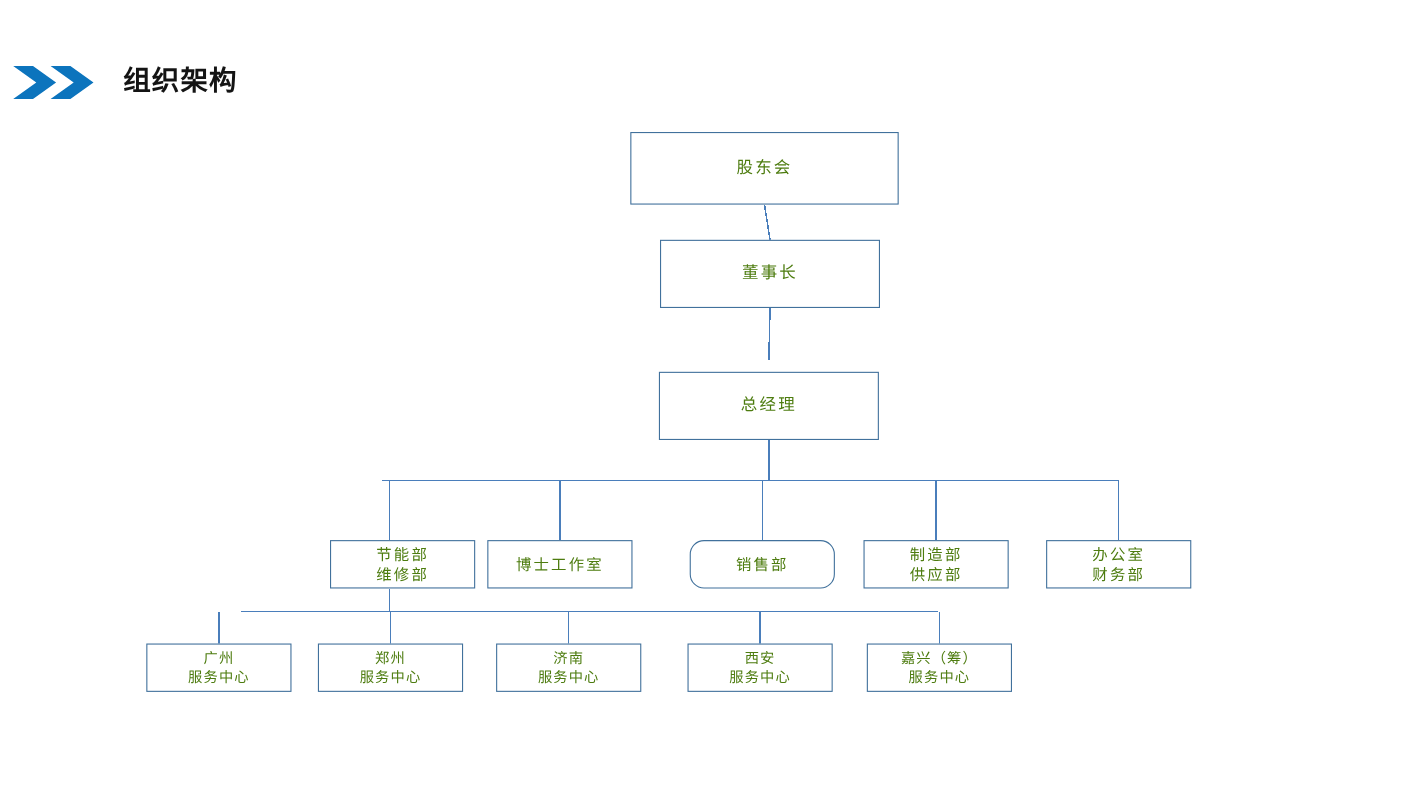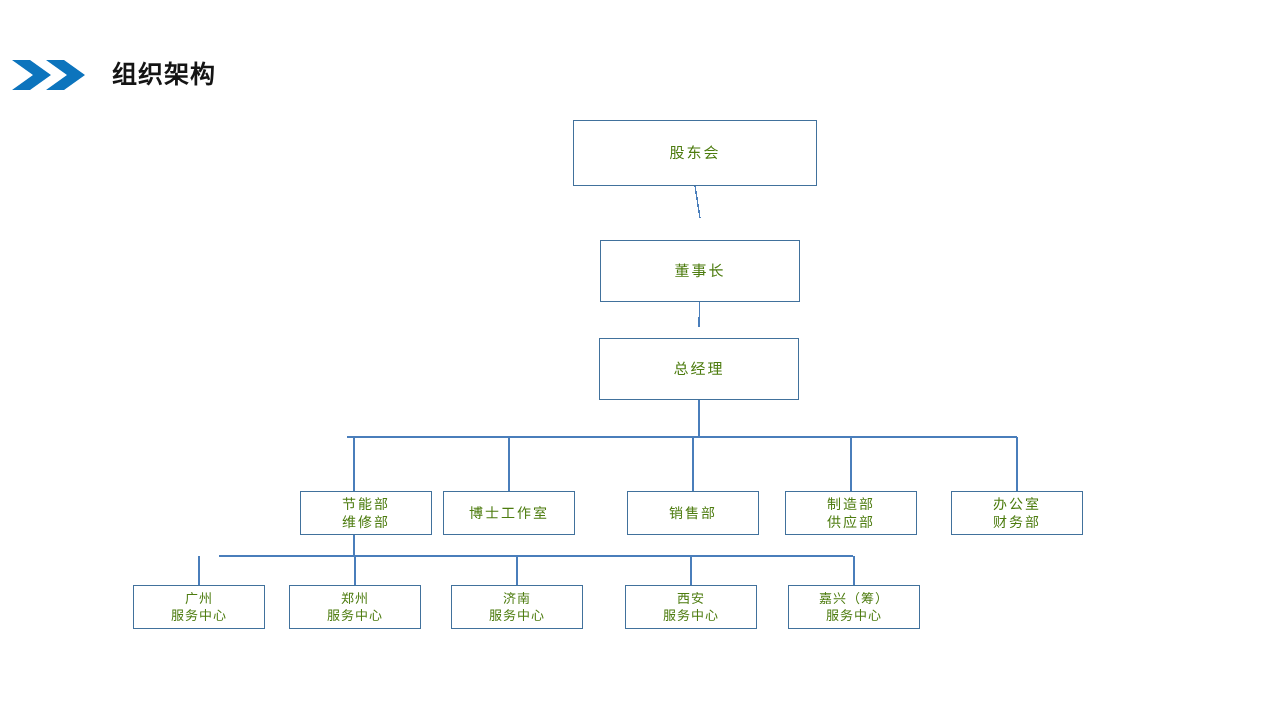--- a/index.html
+++ b/index.html
@@ -78,21 +78,21 @@
     color: #4d7c0f;
     text-align: center;
     letter-spacing: 2px;
     white-space: nowrap;
   }
   .node .line {
     display: block;
   }
 
   .node.lvl1 { font-size: 15px; line-height: 20px; }
-  .node.lvl2 { font-size: 15px; line-height: 20px; margin-top: 22px; }
+  .node.lvl2 { font-size: 15px; line-height: 20px; }
   .node.lvl3 { font-size: 15px; line-height: 20px; }
   .node.dept { font-size: 14px; line-height: 18px; }
   .node.center { font-size: 13px; line-height: 17px; letter-spacing: 1px; }
 </style>
 </head>
 <body>
 
 <div id="slide">
 
   <div id="header">
@@ -134,21 +134,21 @@
         <div class="node lvl3" style="left: 599px; top: 338px; width: 200px; height: 62px;">
           <span class="line">总经理</span>
         </div>
         <div class="node dept" style="left: 300px; top: 491px; width: 132px; height: 44px;">
           <span class="line">节能部</span>
           <span class="line">维修部</span>
         </div>
         <div class="node dept" style="left: 443px; top: 491px; width: 132px; height: 44px;">
           <span class="line">博士工作室</span>
         </div>
-        <div class="node dept" style="left: 627px; top: 491px; width: 132px; height: 44px;">
+        <div class="node dept" style="left: 627px; top: 491px; width: 132px; height: 44px; border-radius: 13px;">
           <span class="line">销售部</span>
         </div>
         <div class="node dept" style="left: 785px; top: 491px; width: 132px; height: 44px;">
           <span class="line">制造部</span>
           <span class="line">供应部</span>
         </div>
         <div class="node dept" style="left: 951px; top: 491px; width: 132px; height: 44px;">
           <span class="line">办公室</span>
           <span class="line">财务部</span>
         </div>

